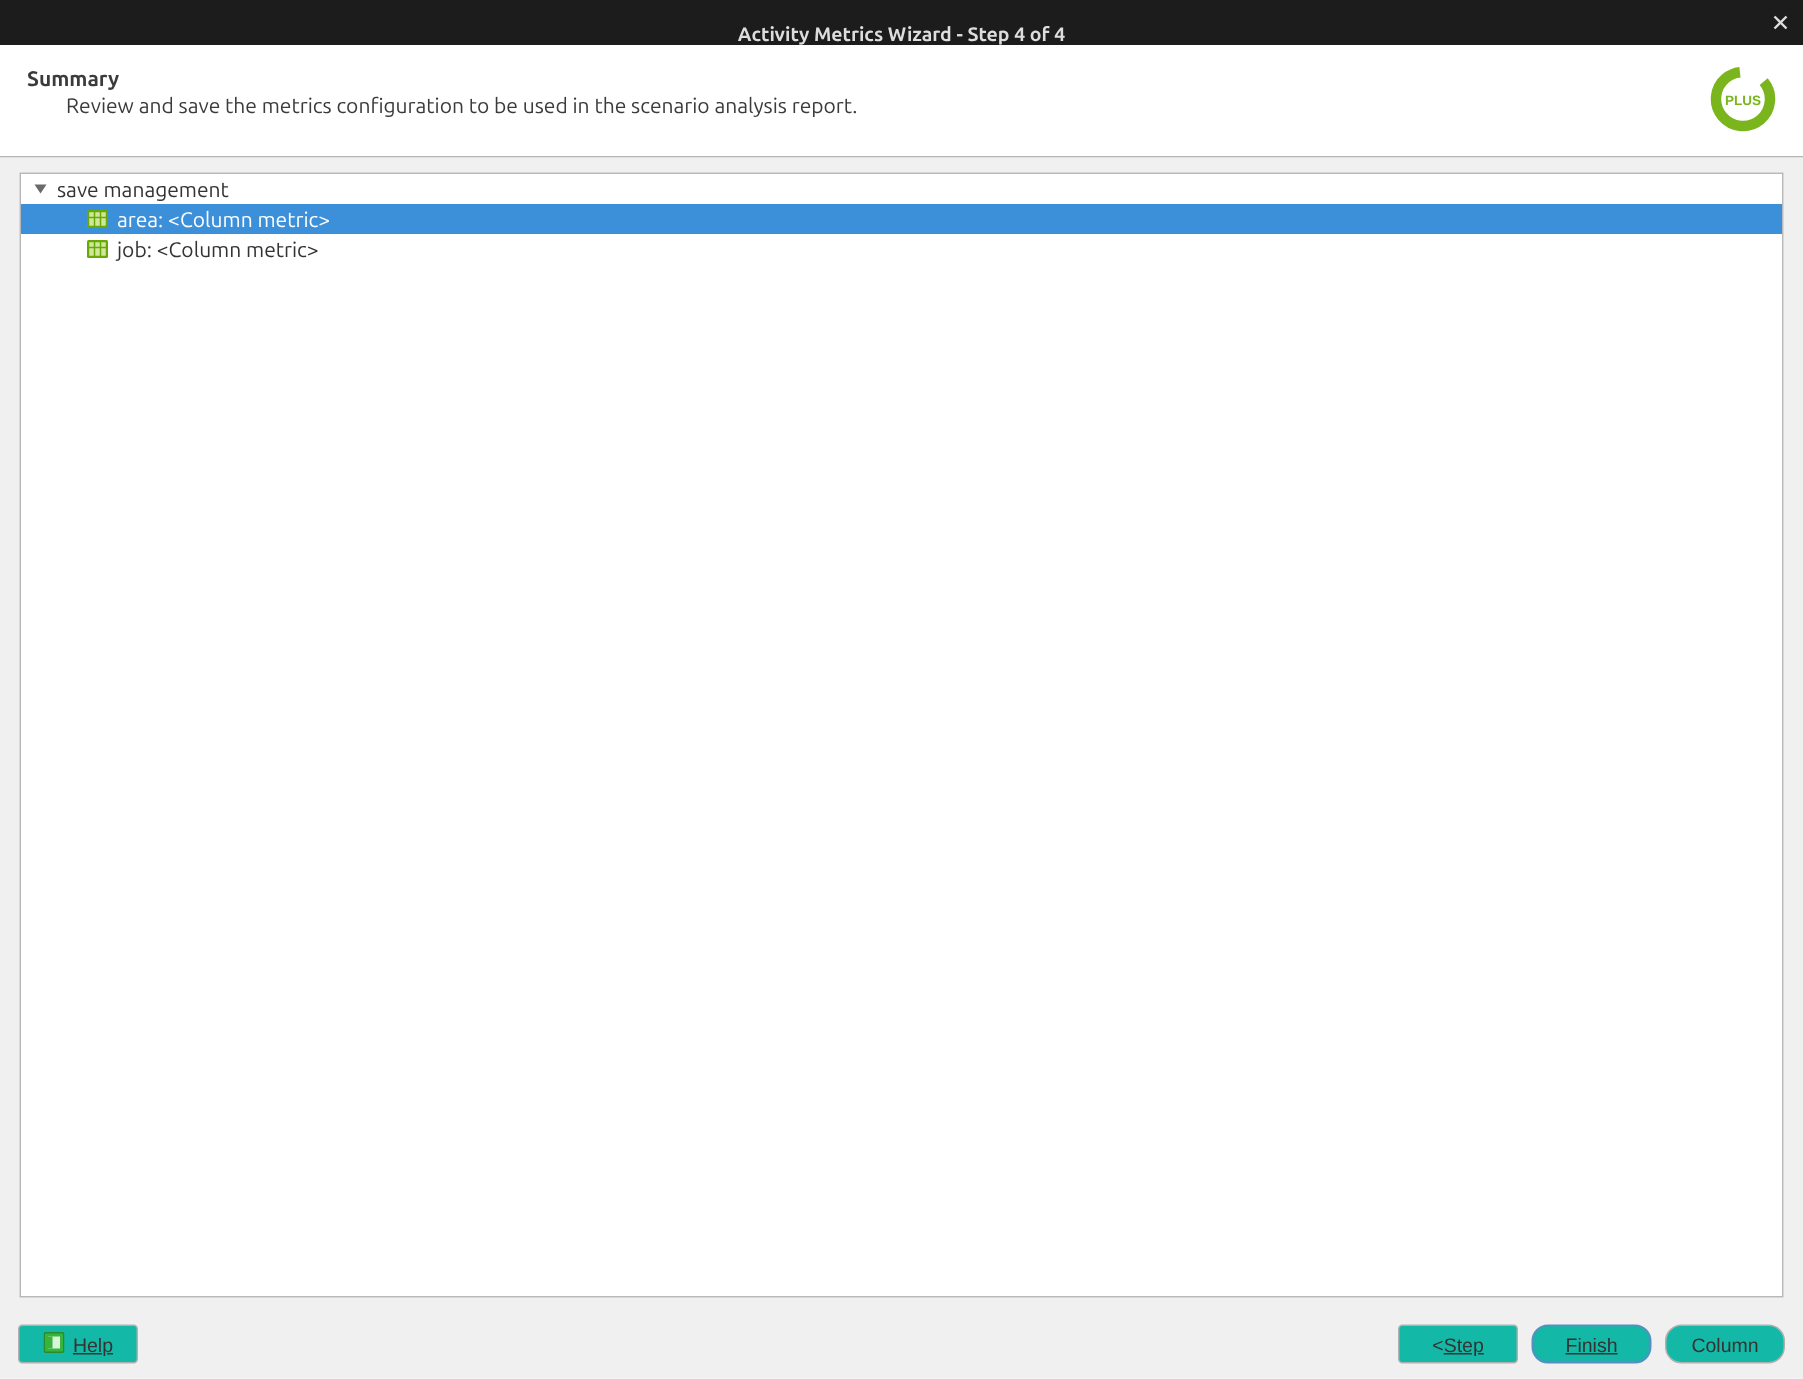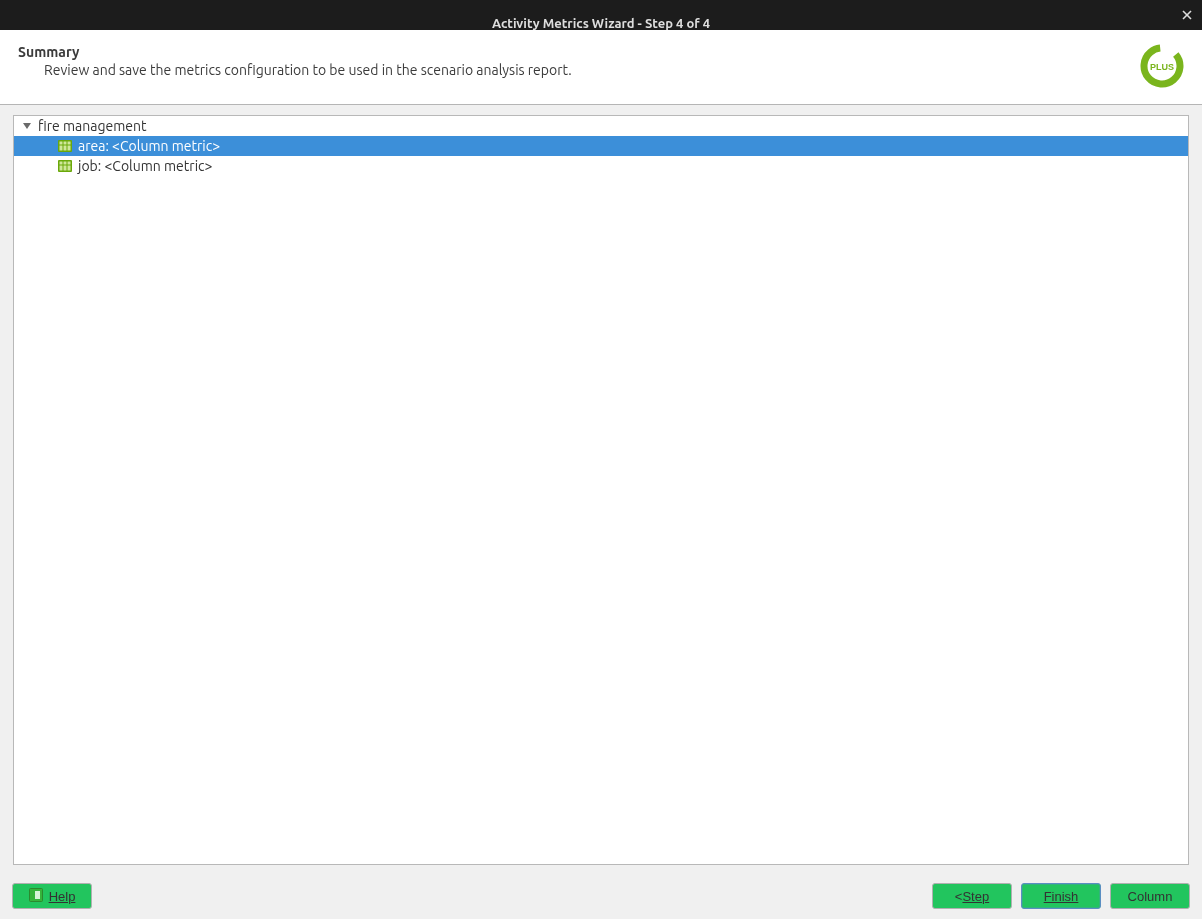--- a/index.html
+++ b/index.html
@@ -92,34 +92,34 @@
 
   .footer-bar {
     background:#f0f0f0;
     padding: 8px 12px 10px 12px;
     display:flex;
     align-items:center;
     justify-content:space-between;
   }
   .btn {
     border:1px solid #b0b0b0;
-    background:#22c55e;
+    background:#14b8a6;
     height:26px;
     min-width:80px;
     padding:0 14px;
     display:inline-flex;
     align-items:center;
     justify-content:center;
     border-radius:3px;
     font-size:13px;
     cursor:pointer;
     color:#333;
   }
   .btn.default-btn { border:1px solid #5a8ec2; box-shadow:0 0 0 1px rgba(90,142,194,.3) inset; }
-  .btn + .btn { margin-left:6px; }
+  .btn + .btn { margin-left:6px;border-radius:11px; }
   .help-btn .help-ico { margin-right:6px; }
   .mnemonic { text-decoration:underline; }
 </style>
 </head>
 <body>
 
 <div class="titlebar">
   <span>Activity Metrics Wizard - Step 4 of 4</span>
   <div class="close-btn">
     <svg width="12" height="12" viewBox="0 0 12 12">
@@ -144,21 +144,21 @@
 <div class="separator"></div>
 
 <div class="main-area">
   <div class="tree-panel">
     <div class="tree-row tree-indent-0">
       <span class="expander">
         <svg width="10" height="10" viewBox="0 0 10 10">
           <polygon points="1,2 9,2 5,8" fill="#6a6a6a"></polygon>
         </svg>
       </span>
-      <span>fire management</span>
+      <span>save management</span>
     </div>
 
     <div class="tree-row tree-indent-1 selected">
       <span class="metric-icon">
         <svg width="14" height="12" viewBox="0 0 14 12">
           <rect x="0" y="0" width="14" height="12" rx="1" fill="#6aa80a"></rect>
           <rect x="1.5" y="1.5" width="3" height="3" fill="#cfe79a"></rect>
           <rect x="5.5" y="1.5" width="3" height="3" fill="#cfe79a"></rect>
           <rect x="9.5" y="1.5" width="3" height="3" fill="#cfe79a"></rect>
           <rect x="1.5" y="5.5" width="3" height="5" fill="#cfe79a"></rect>

